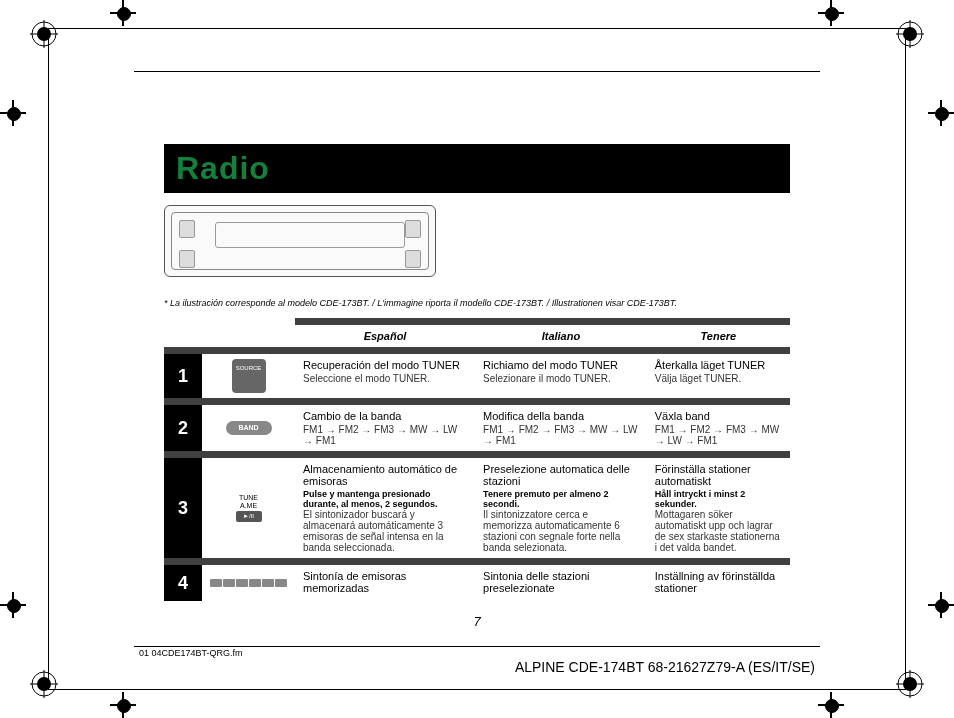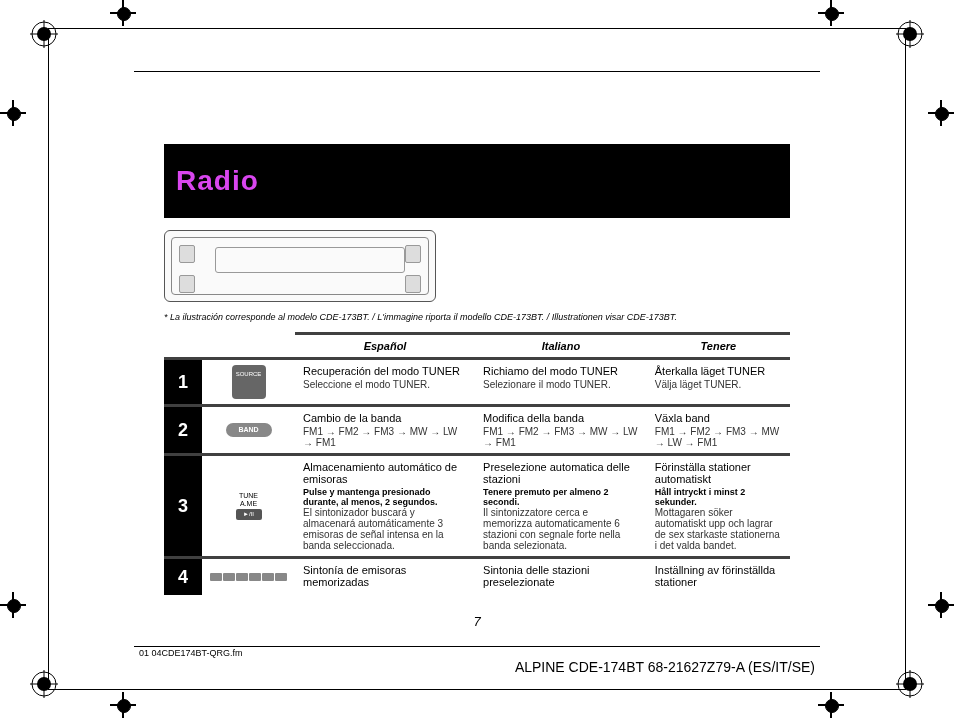--- a/index.html
+++ b/index.html
@@ -19,28 +19,28 @@
 .cr-rt{right:0;top:100px}.cr-rb{right:0;bottom:100px}
 .cr-tl{left:110px;top:0}.cr-tr{right:110px;top:0}
 .cr-bl{left:110px;bottom:0}.cr-br{right:110px;bottom:0}
 .hdrline{position:absolute;left:85px;top:42px;right:85px;border-top:1px solid #000}
 .ftrline{position:absolute;left:85px;bottom:42px;right:85px;border-top:1px solid #000}
 .hdrtext{position:absolute;left:90px;top:50px;font-size:9px}
 .ftrtext-l{position:absolute;left:90px;bottom:31px;font-size:9px}
 .ftrtext-r{position:absolute;right:90px;bottom:14px;font-size:14px}
 .pagenum{position:absolute;left:0;right:0;bottom:60px;text-align:center;font-style:italic;font-size:13px}
 .content{position:absolute;left:115px;top:115px;right:115px}
-.titlebar{background:#000;color:#d946ef;padding:21px 12px;font-size:28px;font-weight:bold;font-family:"Arial Rounded MT Bold",Arial,sans-serif;letter-spacing:1px}
+.titlebar{background:#000;color:#15803d;padding:6px 12px;font-size:32px;font-weight:bold;font-family:"Arial Rounded MT Bold",Arial,sans-serif;letter-spacing:1px}
 .unit-illus{margin-top:12px;width:270px;height:70px;border:1px solid #555;border-radius:6px;position:relative;background:#fafafa}
 .unit-illus .inner{position:absolute;left:6px;right:6px;top:6px;bottom:6px;border:1px solid #888;border-radius:4px}
 .unit-illus .slot{position:absolute;left:50px;right:30px;top:16px;height:24px;border:1px solid #999;border-radius:3px}
 .unit-illus .btn{position:absolute;width:14px;height:16px;border:1px solid #999;background:#ddd;border-radius:2px}
-.caption{font-size:9px;font-style:italic;margin-top:10px}
+.caption{font-size:9px;font-style:italic;margin-top:21px}
 .tbl{width:100%;border-collapse:collapse;margin-top:10px;font-size:10px}
-.tbl td{border-top:3px solid #404040;padding:5px 8px;vertical-align:top}
+.tbl td{border-top:7px solid #404040;padding:5px 8px;vertical-align:top}
 .tbl .lang-hdr td{text-align:center;font-weight:bold;font-style:italic;font-size:11px}
 .tbl .num{background:#000;color:#fff;font-size:18px;font-weight:bold;text-align:center;width:22px;vertical-align:middle}
 .tbl .icon-cell{width:70px;text-align:center;vertical-align:middle}
 .ttl{font-weight:normal;font-size:11px;margin-bottom:2px}
 .sub{font-weight:bold;font-size:9px}
 .small{font-size:10px;color:#333}
 .src-btn{display:inline-block;width:34px;height:28px;background:#666;border-radius:4px;color:#fff;font-size:6px;padding-top:6px}
 .band-btn{display:inline-block;width:46px;height:14px;background:#888;border-radius:7px;color:#fff;font-size:7px;line-height:14px;font-weight:bold}
 .tune-lbl{font-size:7px;line-height:1.1}
 .play-btn{display:inline-block;width:26px;height:11px;background:#555;border-radius:2px;color:#fff;font-size:6px;line-height:11px;margin-top:1px}

